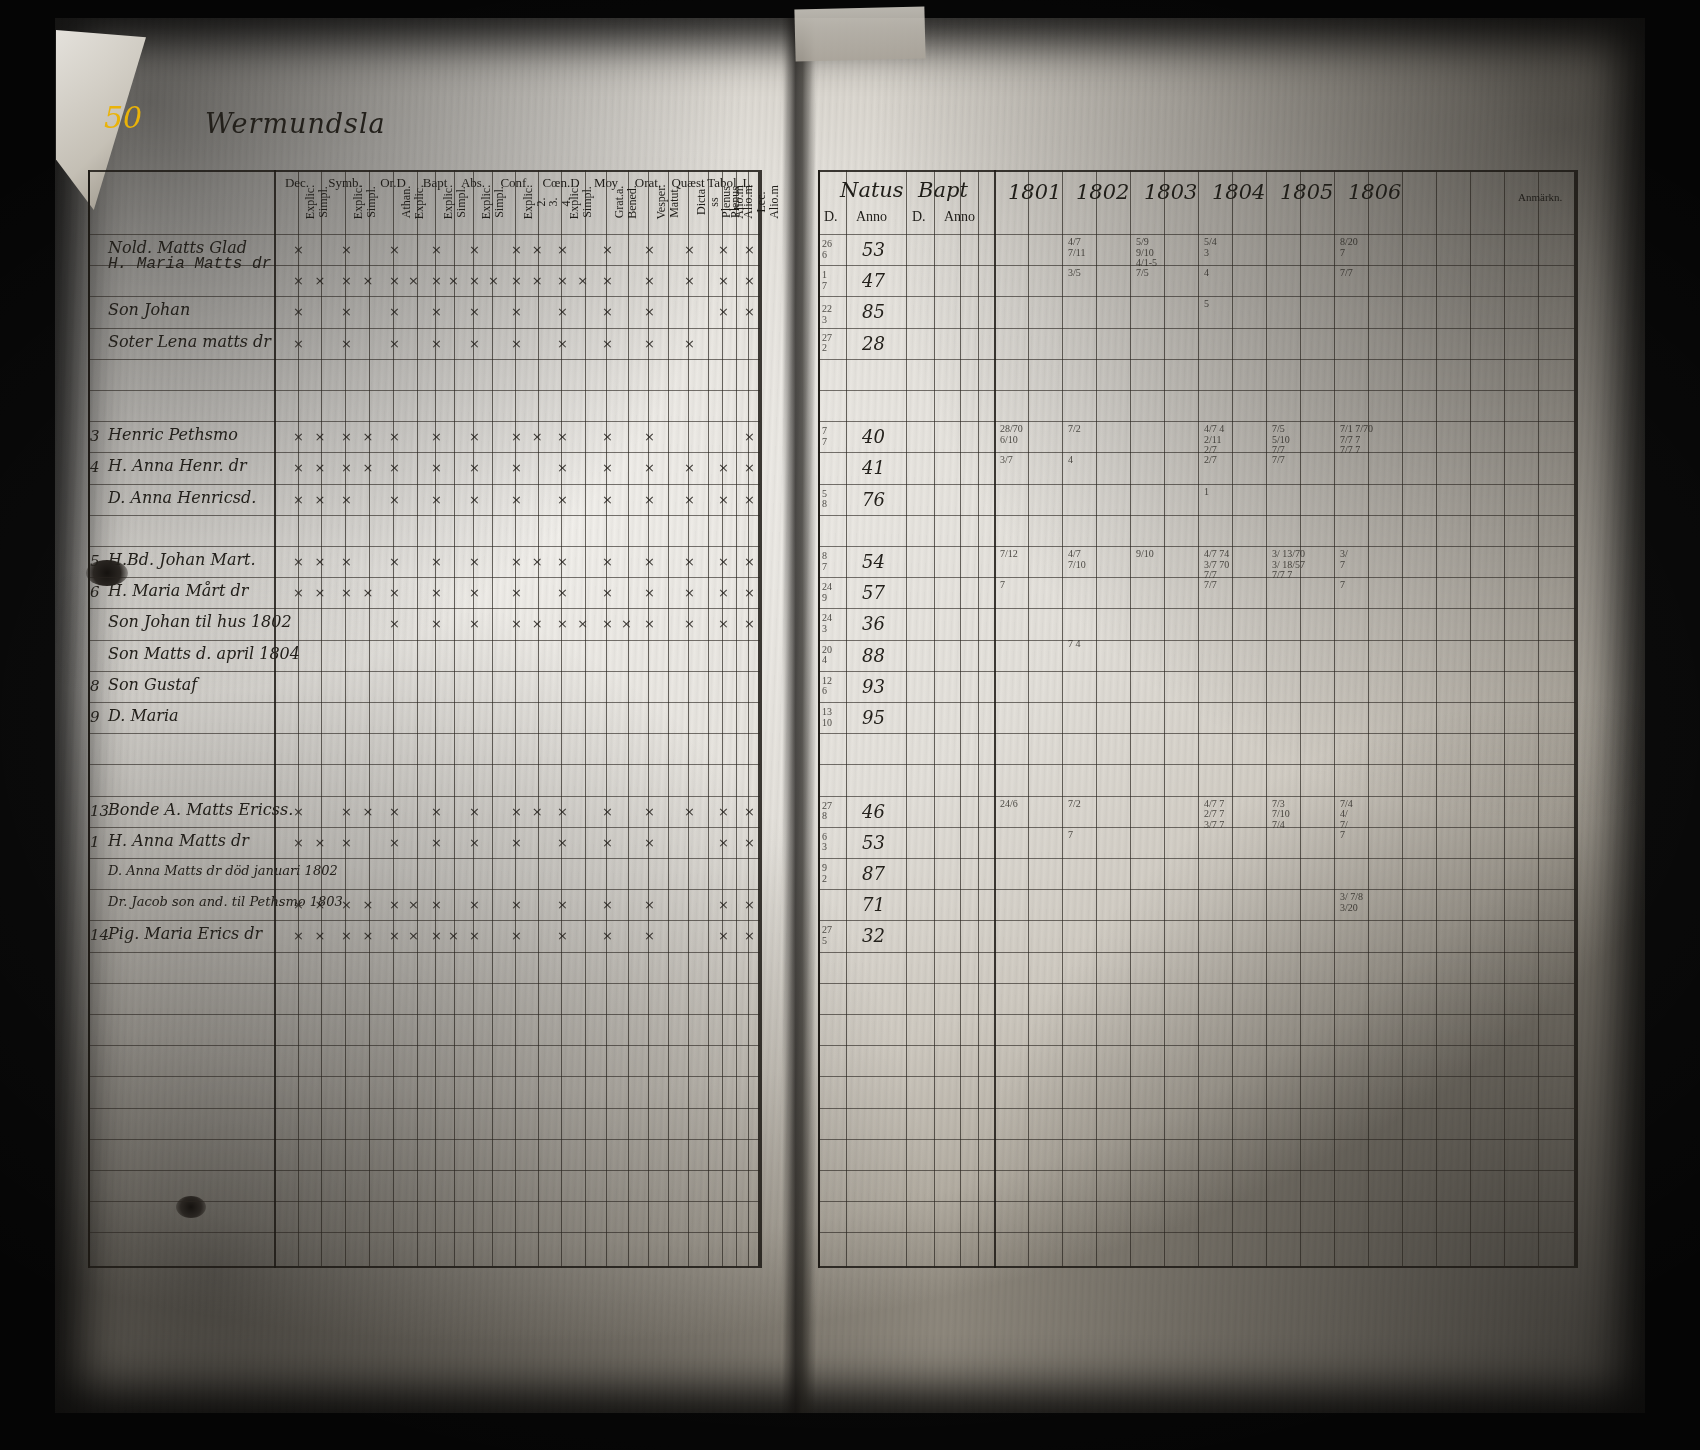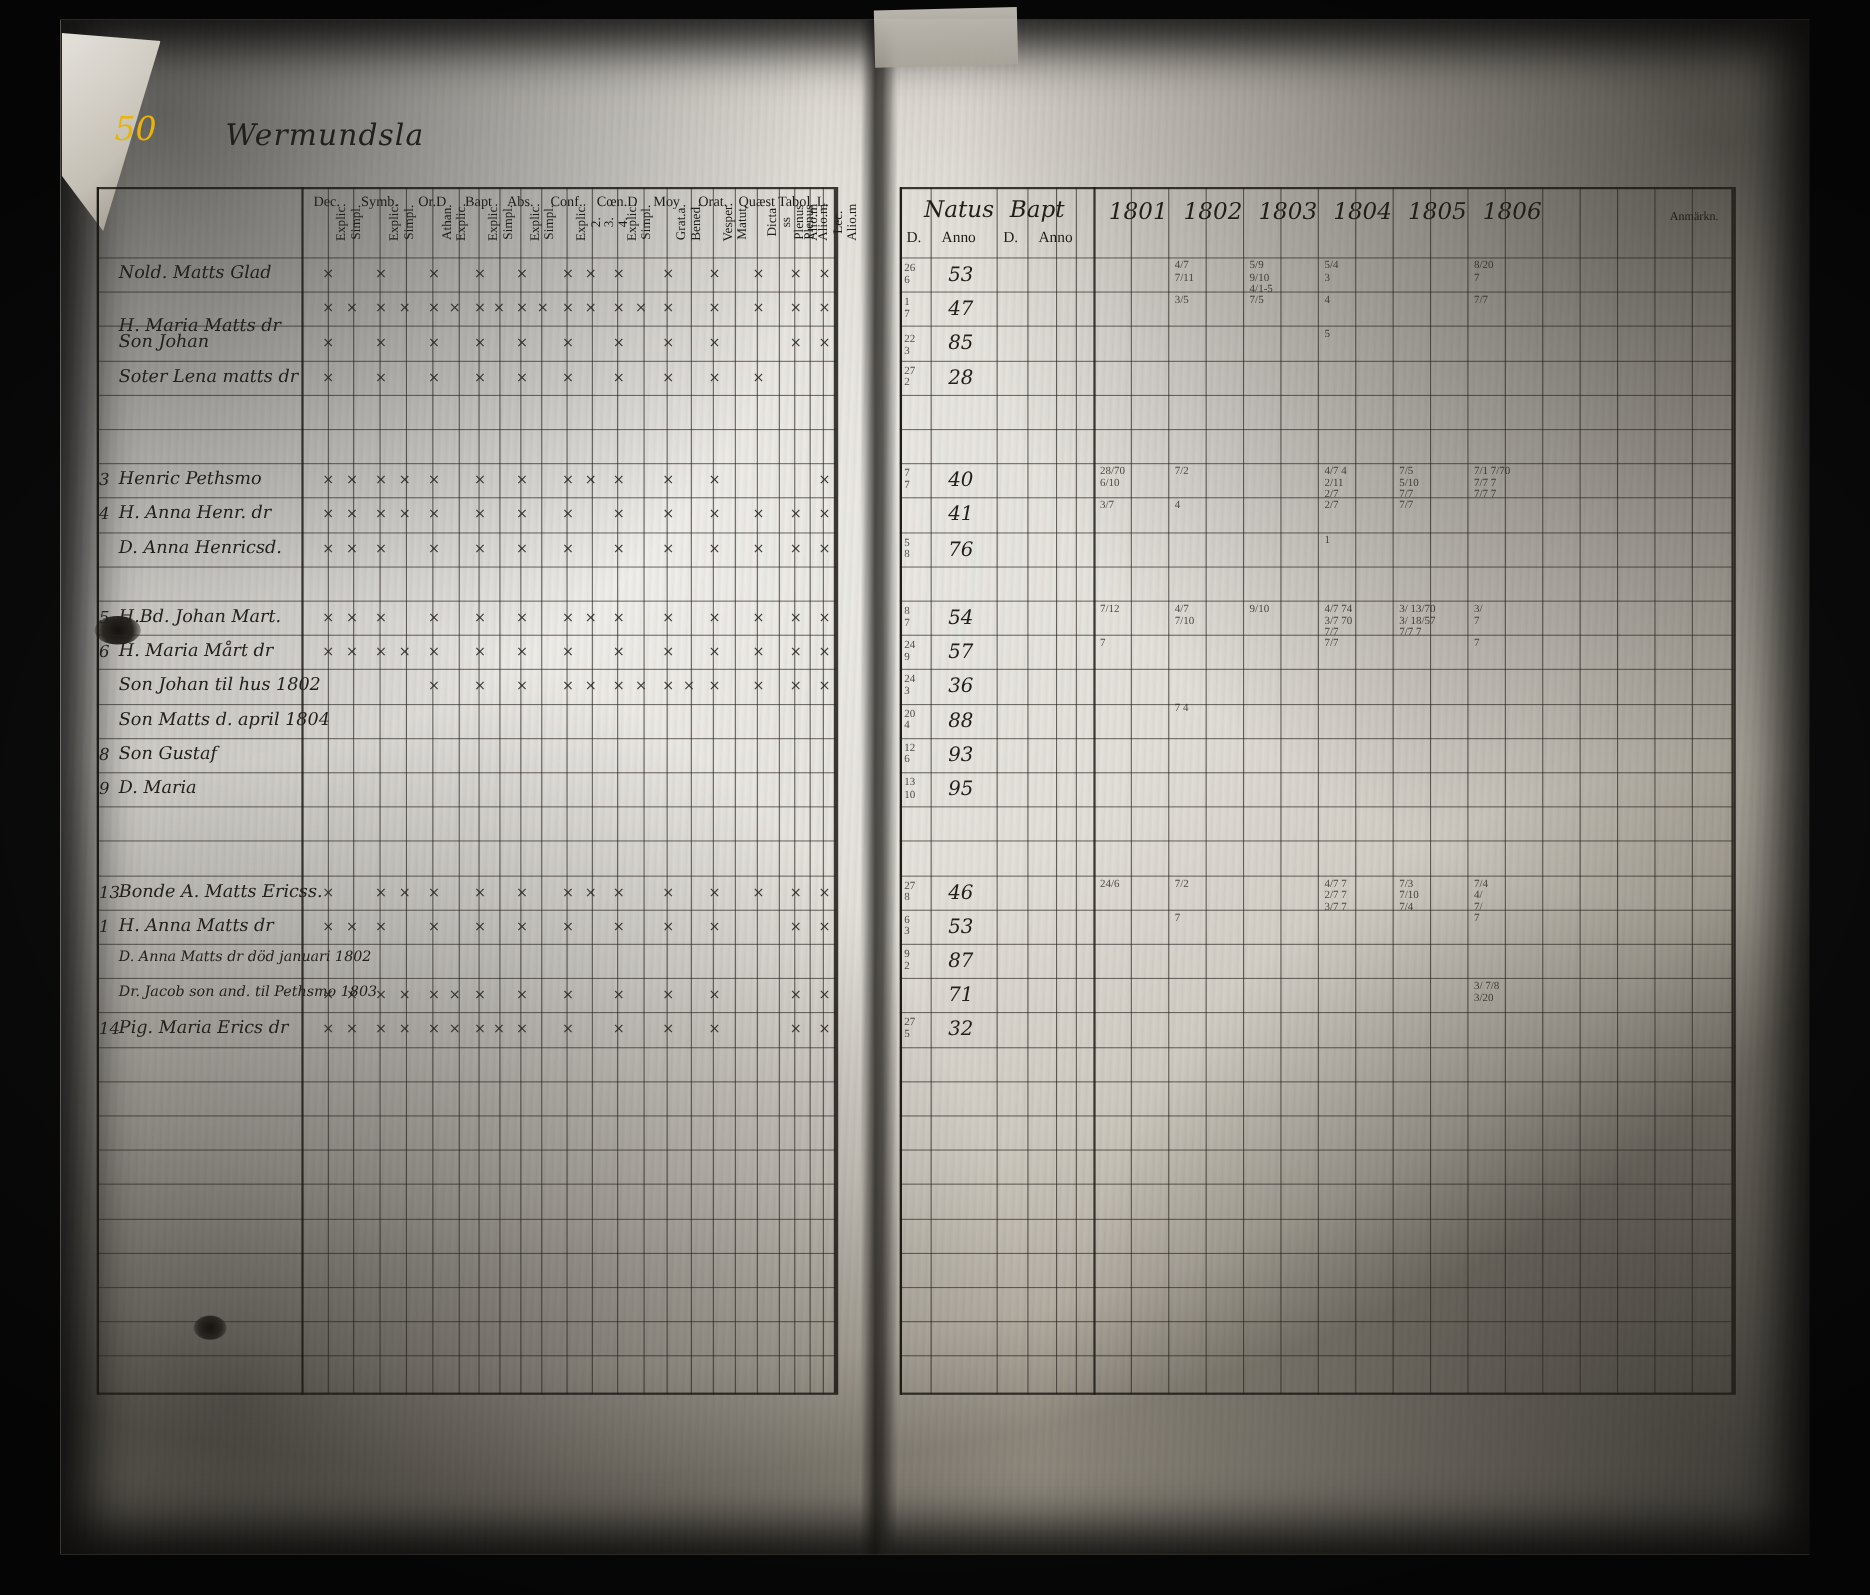--- a/index.html
+++ b/index.html
@@ -287,21 +287,21 @@
       <div class="colhead" style="left: 660px; top: 176px; width: 56px;">Quæst</div>
       <div class="colhead vert" style="left: 695px; top: 230px; width: 56px;">Dicta<br>ss<br>Plenus<br>Alio.m</div>
       <div class="colhead" style="left: 694px; top: 176px; width: 56px;">Tabol</div>
       <div class="colhead vert" style="left: 729px; top: 230px; width: 56px;">Plenus<br>Alio.m</div>
       <div class="colhead" style="left: 720px; top: 176px; width: 56px;">L.</div>
       <div class="colhead vert" style="left: 755px; top: 230px; width: 56px;">Lec.<br>Alio.m</div>
     </div>
 
   <div id="left-names">
       <div class="hand" style="left: 108px; top: 240px; font-size: 16px;">Nold. Matts Glad</div>
-      <div class="hand" style="left: 108px; top: 288px; font-size: 16px;">H. Maria Matts dr</div>
+      <div class="hand" style="left: 108px; top: 256px; font-size: 16px; font-family: Liberation Mono, monospace;">H. Maria Matts dr</div>
       <div class="hand" style="left: 108px; top: 302.4px; font-size: 16px;">Son Johan</div>
       <div class="hand" style="left: 108px; top: 333.6px; font-size: 16px;">Soter Lena matts dr</div>
       <div class="num" style="left: 90px; top: 427.2px; font-size: 15px;">3</div>
       <div class="hand" style="left: 108px; top: 427.2px; font-size: 16px;">Henric Pethsmo</div>
       <div class="num" style="left: 90px; top: 458.4px; font-size: 15px;">4</div>
       <div class="hand" style="left: 108px; top: 458.4px; font-size: 16px;">H. Anna Henr. dr</div>
       <div class="hand" style="left: 108px; top: 489.6px; font-size: 16px;">D. Anna Henricsd.</div>
       <div class="num" style="left: 90px; top: 552px; font-size: 15px;">5</div>
       <div class="hand" style="left: 108px; top: 552px; font-size: 16px;">H.Bd. Johan Mart.</div>
       <div class="num" style="left: 90px; top: 583.2px; font-size: 15px;">6</div>

